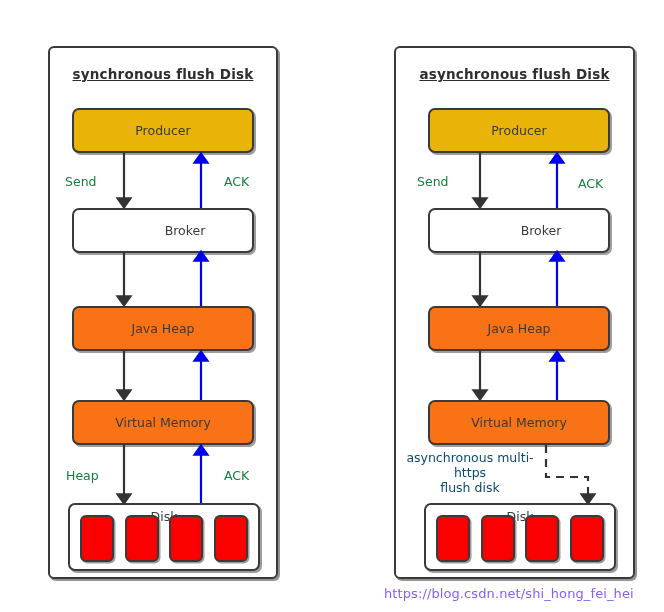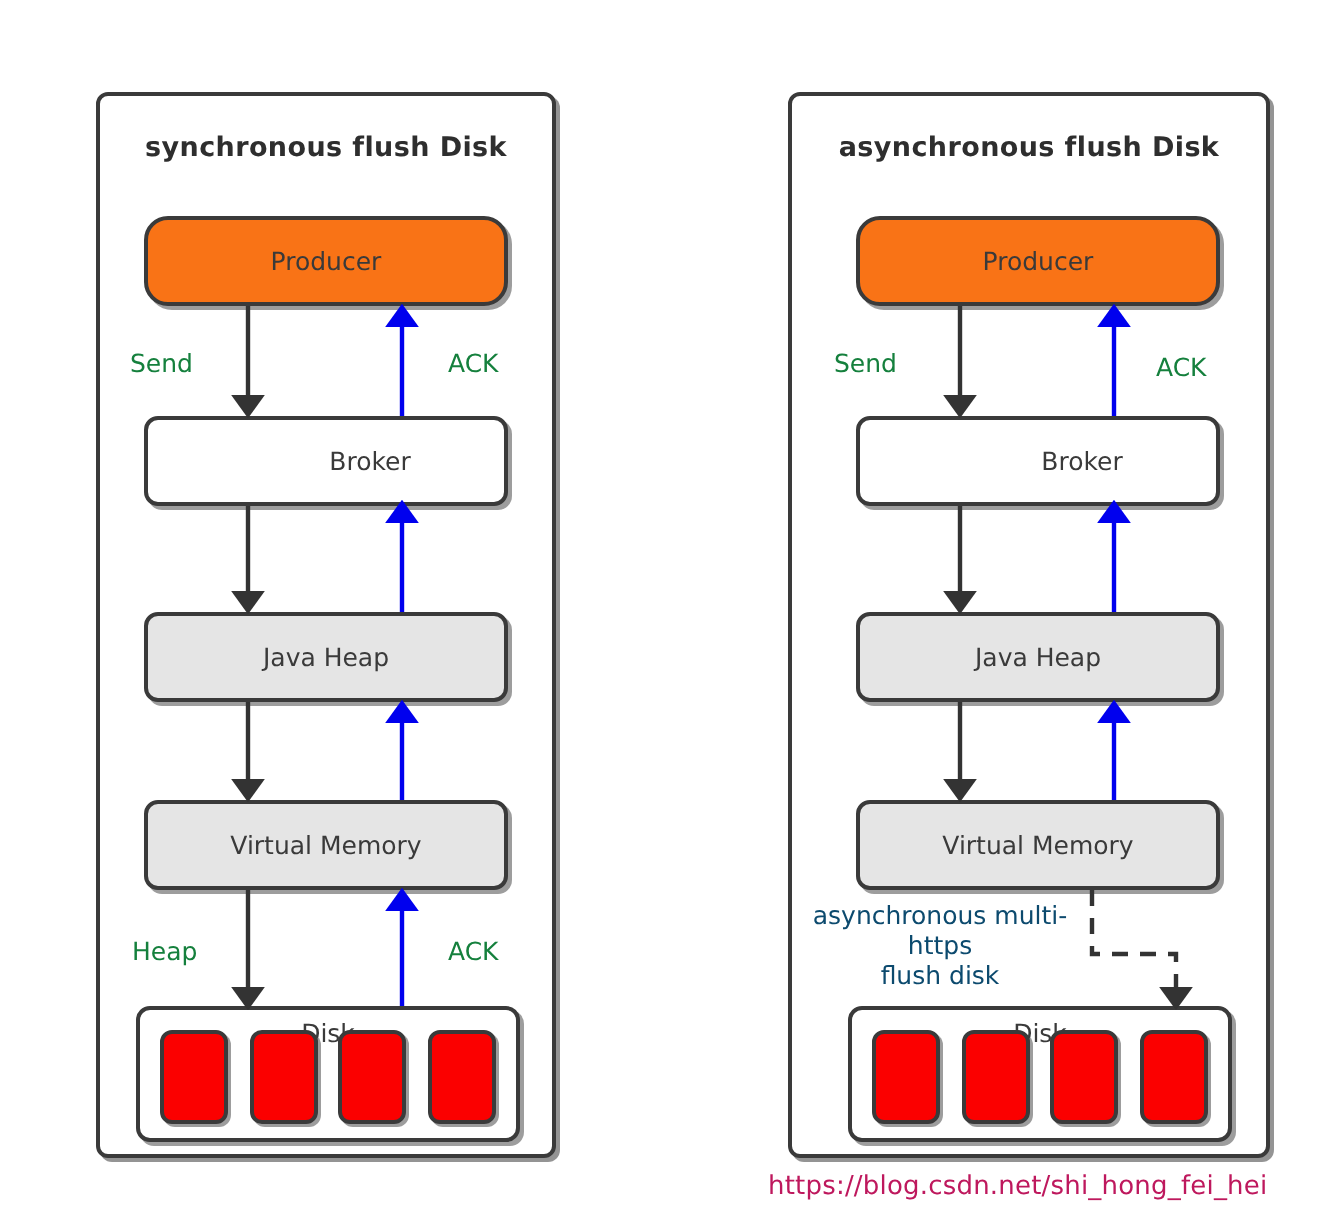--- a/index.html
+++ b/index.html
@@ -17,34 +17,35 @@
     box-sizing:border-box;
   }
   #panel-sync{left:48px;top:46px;width:230px;height:533px;}
   #panel-async{left:394px;top:46px;width:241px;height:533px;}
 
   .panel-title{
     position:absolute;left:0;right:0;top:18px;
     text-align:center;
     font-size:13.5px;font-weight:bold;color:#2e2e2e;
     letter-spacing:.2px;
+    text-decoration:underline;
   }
 
   .node{
     position:absolute;
     border:2.5px solid #3a3a3a;
     border-radius:7px;
     box-sizing:border-box;
     display:flex;align-items:center;justify-content:center;
     font-size:12.5px;color:#3a3a3a;
     box-shadow:2px 2px 0 rgba(60,60,60,.5);
     background:#ffffff;
   }
-  .node.blue{background:#f97316;border-radius:12px;}
-  .node.green{background:#e5e5e5;}
+  .node.blue{background:#eab308;}
+  .node.green{background:#f97316;}
   .node.white{background:#ffffff;padding-left:44px;}
 
   .disk-box{
     position:absolute;
     border:2.5px solid #3a3a3a;
     border-radius:7px;
     background:#ffffff;
     box-sizing:border-box;
     box-shadow:2px 2px 0 rgba(60,60,60,.5);
   }
@@ -77,21 +78,21 @@
     line-height:15px;
   }
 
   svg.arrows{
     position:absolute;left:0;top:0;width:664px;height:612px;
     pointer-events:none;
   }
 
   .watermark{
     position:absolute;left:384px;top:586px;
-    font-size:13px;color:#be185d;white-space:nowrap;
+    font-size:13px;color:#8b5cf6;white-space:nowrap;
     letter-spacing:.1px;
   }
 </style>
 </head>
 <body>
 
 <div class="panel" id="panel-sync">
   <div class="panel-title">synchronous flush Disk</div>
 </div>
 

